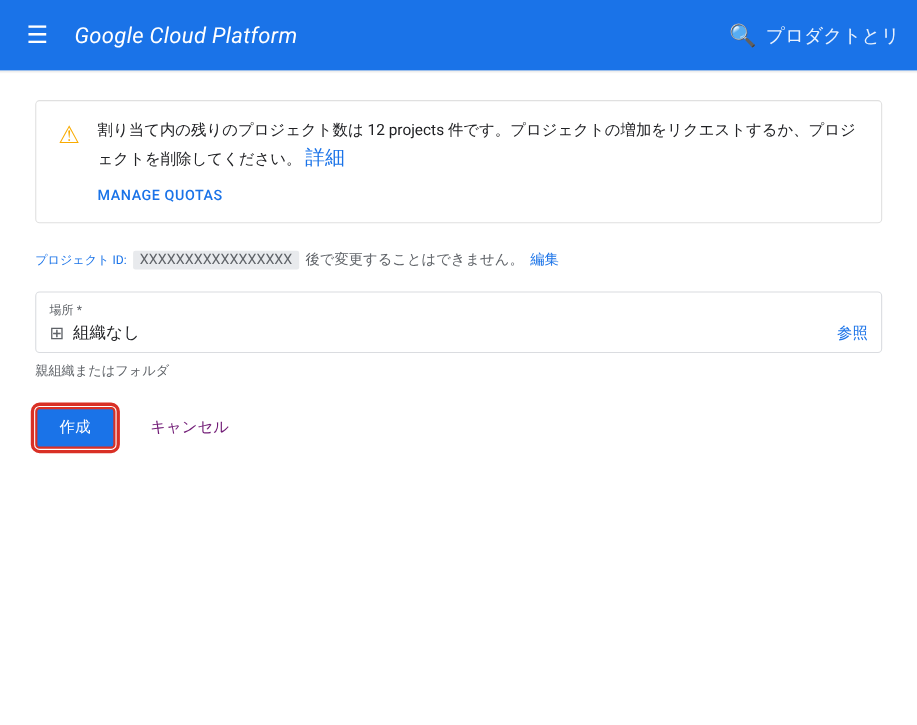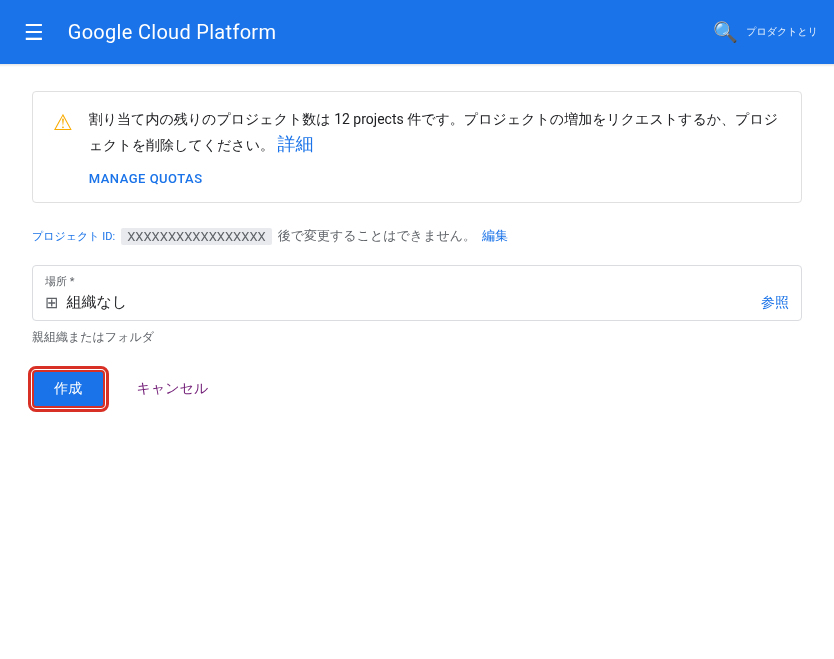--- a/index.html
+++ b/index.html
@@ -26,36 +26,37 @@
       font-size: 22px;
       cursor: pointer;
       padding: 8px;
     }
     .header-title {
       color: #fff;
       font-size: 20px;
       font-weight: 400;
       letter-spacing: 0.3px;
       flex: 1;
+      font-style: italic;
     }
     .header-search-area {
       display: flex;
       align-items: center;
       gap: 8px;
       color: #fff;
       font-size: 15px;
     }
     .header-search-icon {
       font-size: 20px;
       color: #fff;
       cursor: pointer;
     }
     .header-search-text {
       color: rgba(255,255,255,0.9);
-      font-size: 10px;
+      font-size: 17px;
       text-align: center;
     }
 
     
     .main-content {
       padding: 24px 32px;
       background: #fff;
     }
 
     .page-title {

